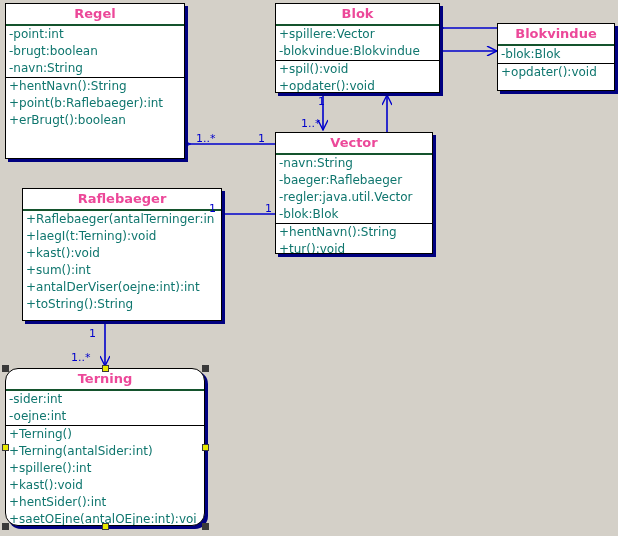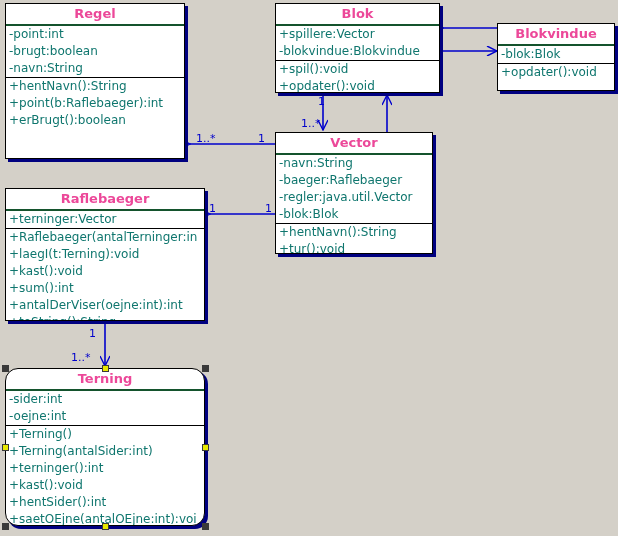--- a/index.html
+++ b/index.html
@@ -181,45 +181,42 @@
       <div class="uml-feature">-baeger:Raflebaeger</div>
       <div class="uml-feature">-regler:java.util.Vector</div>
       <div class="uml-feature">-blok:Blok</div>
     </div>
     <div class="uml-compartment last">
       <div class="uml-feature">+hentNavn():String</div>
       <div class="uml-feature">+tur():void</div>
     </div>
   </div>
 
-  <div class="uml-class" style="left:5px;top:188px;width:200px;height:133px;">
+  <div class="uml-class" style="left:22px;top:188px;width:200px;height:133px;">
     <div class="uml-name">Raflebaeger</div>
-    <div class="uml-compartment">
-      <div class="uml-feature">+terninger:Vector</div>
-    </div>
     <div class="uml-compartment last">
       <div class="uml-feature">+Raflebaeger(antalTerninger:in</div>
       <div class="uml-feature">+laegI(t:Terning):void</div>
       <div class="uml-feature">+kast():void</div>
       <div class="uml-feature">+sum():int</div>
       <div class="uml-feature">+antalDerViser(oejne:int):int</div>
       <div class="uml-feature">+toString():String</div>
     </div>
   </div>
 
   <div class="uml-class" style="left:5px;top:368px;width:200px;height:158px;border-radius:13px;">
     <div class="uml-name">Terning</div>
     <div class="uml-compartment">
       <div class="uml-feature">-sider:int</div>
       <div class="uml-feature">-oejne:int</div>
     </div>
     <div class="uml-compartment last">
       <div class="uml-feature">+Terning()</div>
       <div class="uml-feature">+Terning(antalSider:int)</div>
-      <div class="uml-feature">+terninger():int</div>
+      <div class="uml-feature">+spillere():int</div>
       <div class="uml-feature">+kast():void</div>
       <div class="uml-feature">+hentSider():int</div>
       <div class="uml-feature">+saetOEjne(antalOEjne:int):voi</div>
 
     </div>
   </div>
 
   <div class="handle corner" style="left:2px;  top:365px;"></div>
   <div class="handle mid" style="left:102px;top:365px;"></div>
   <div class="handle corner" style="left:202px;top:365px;"></div>

